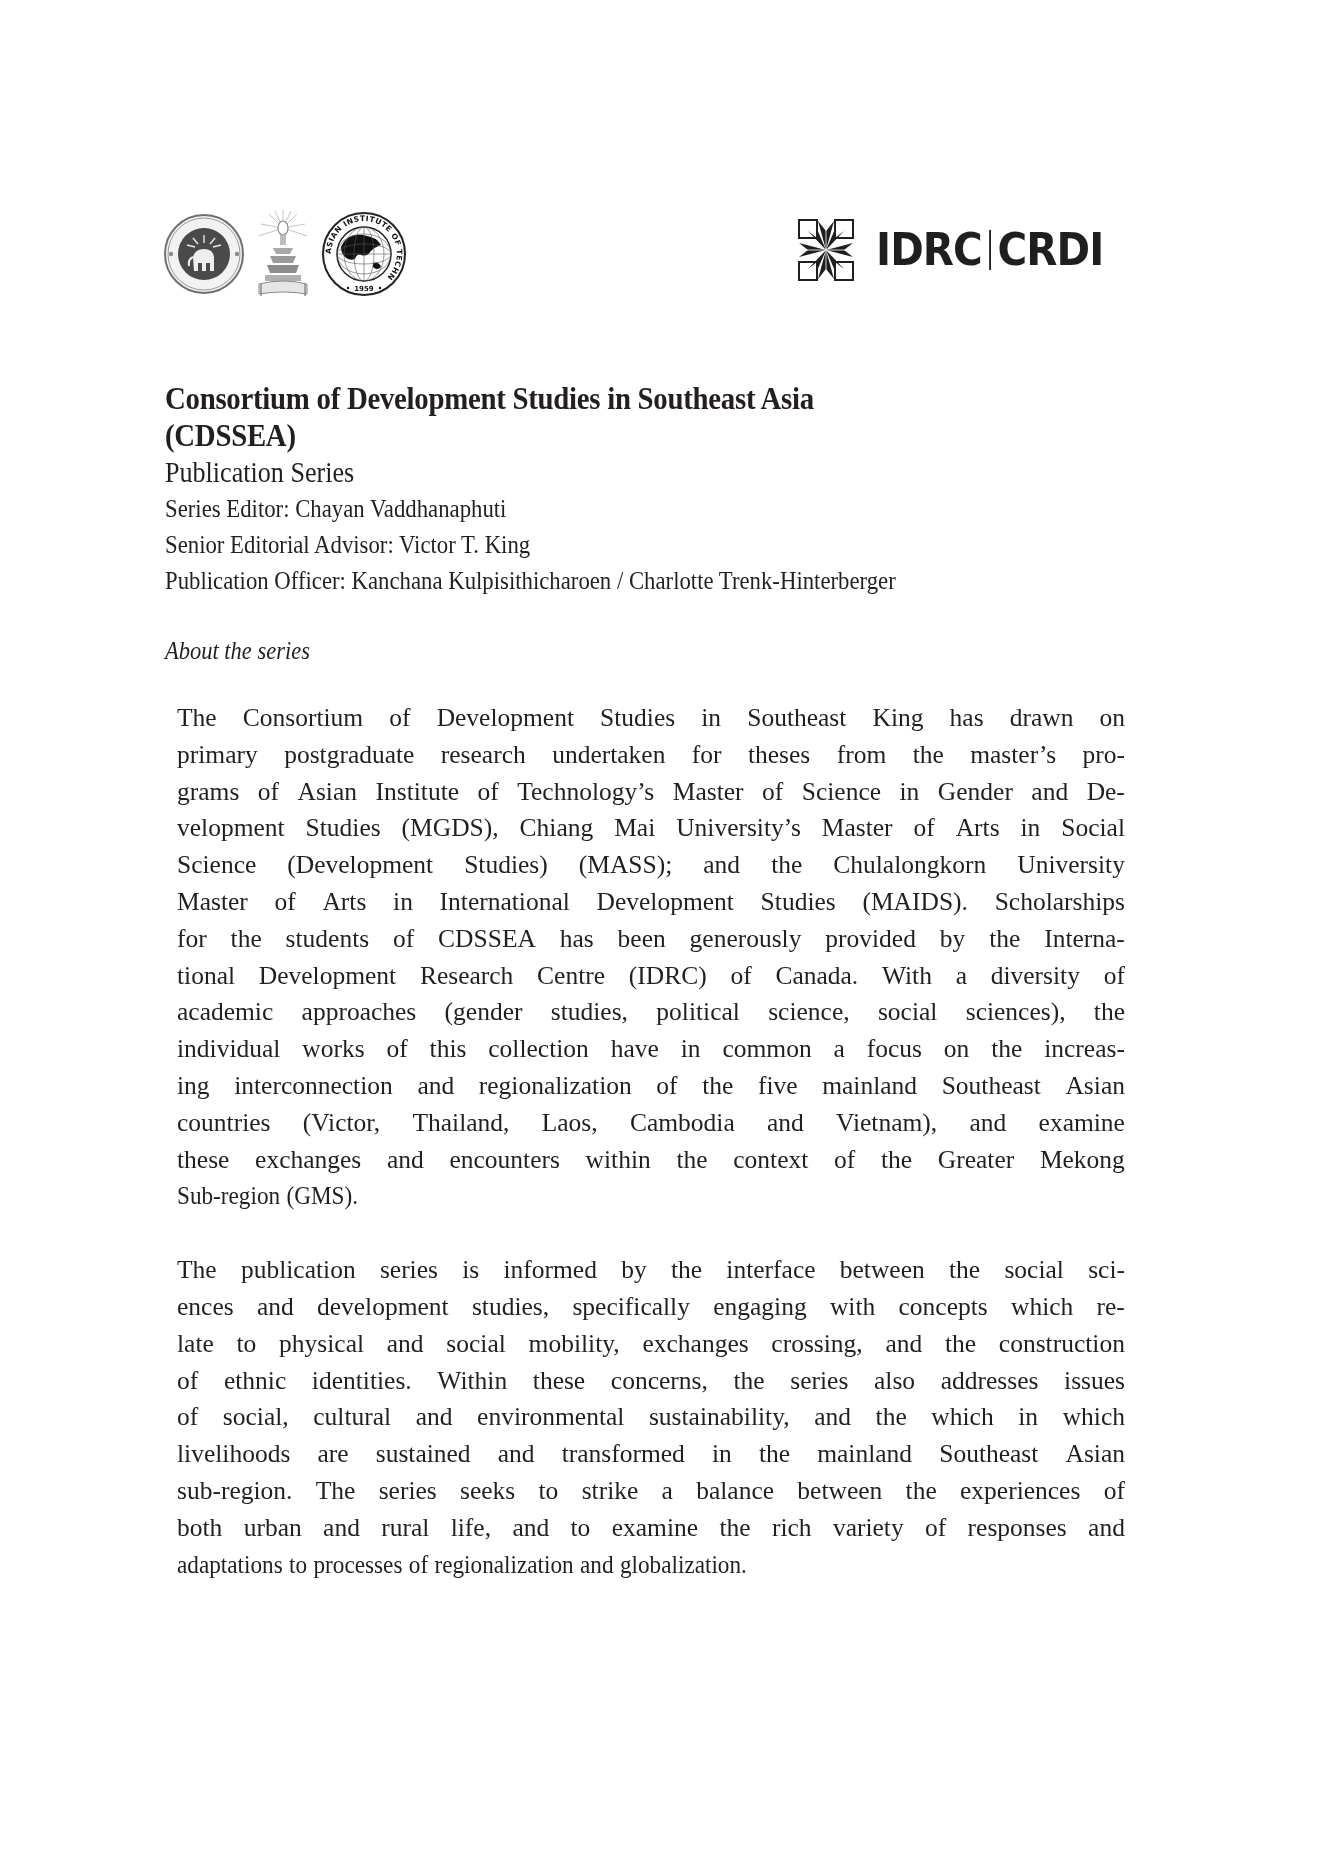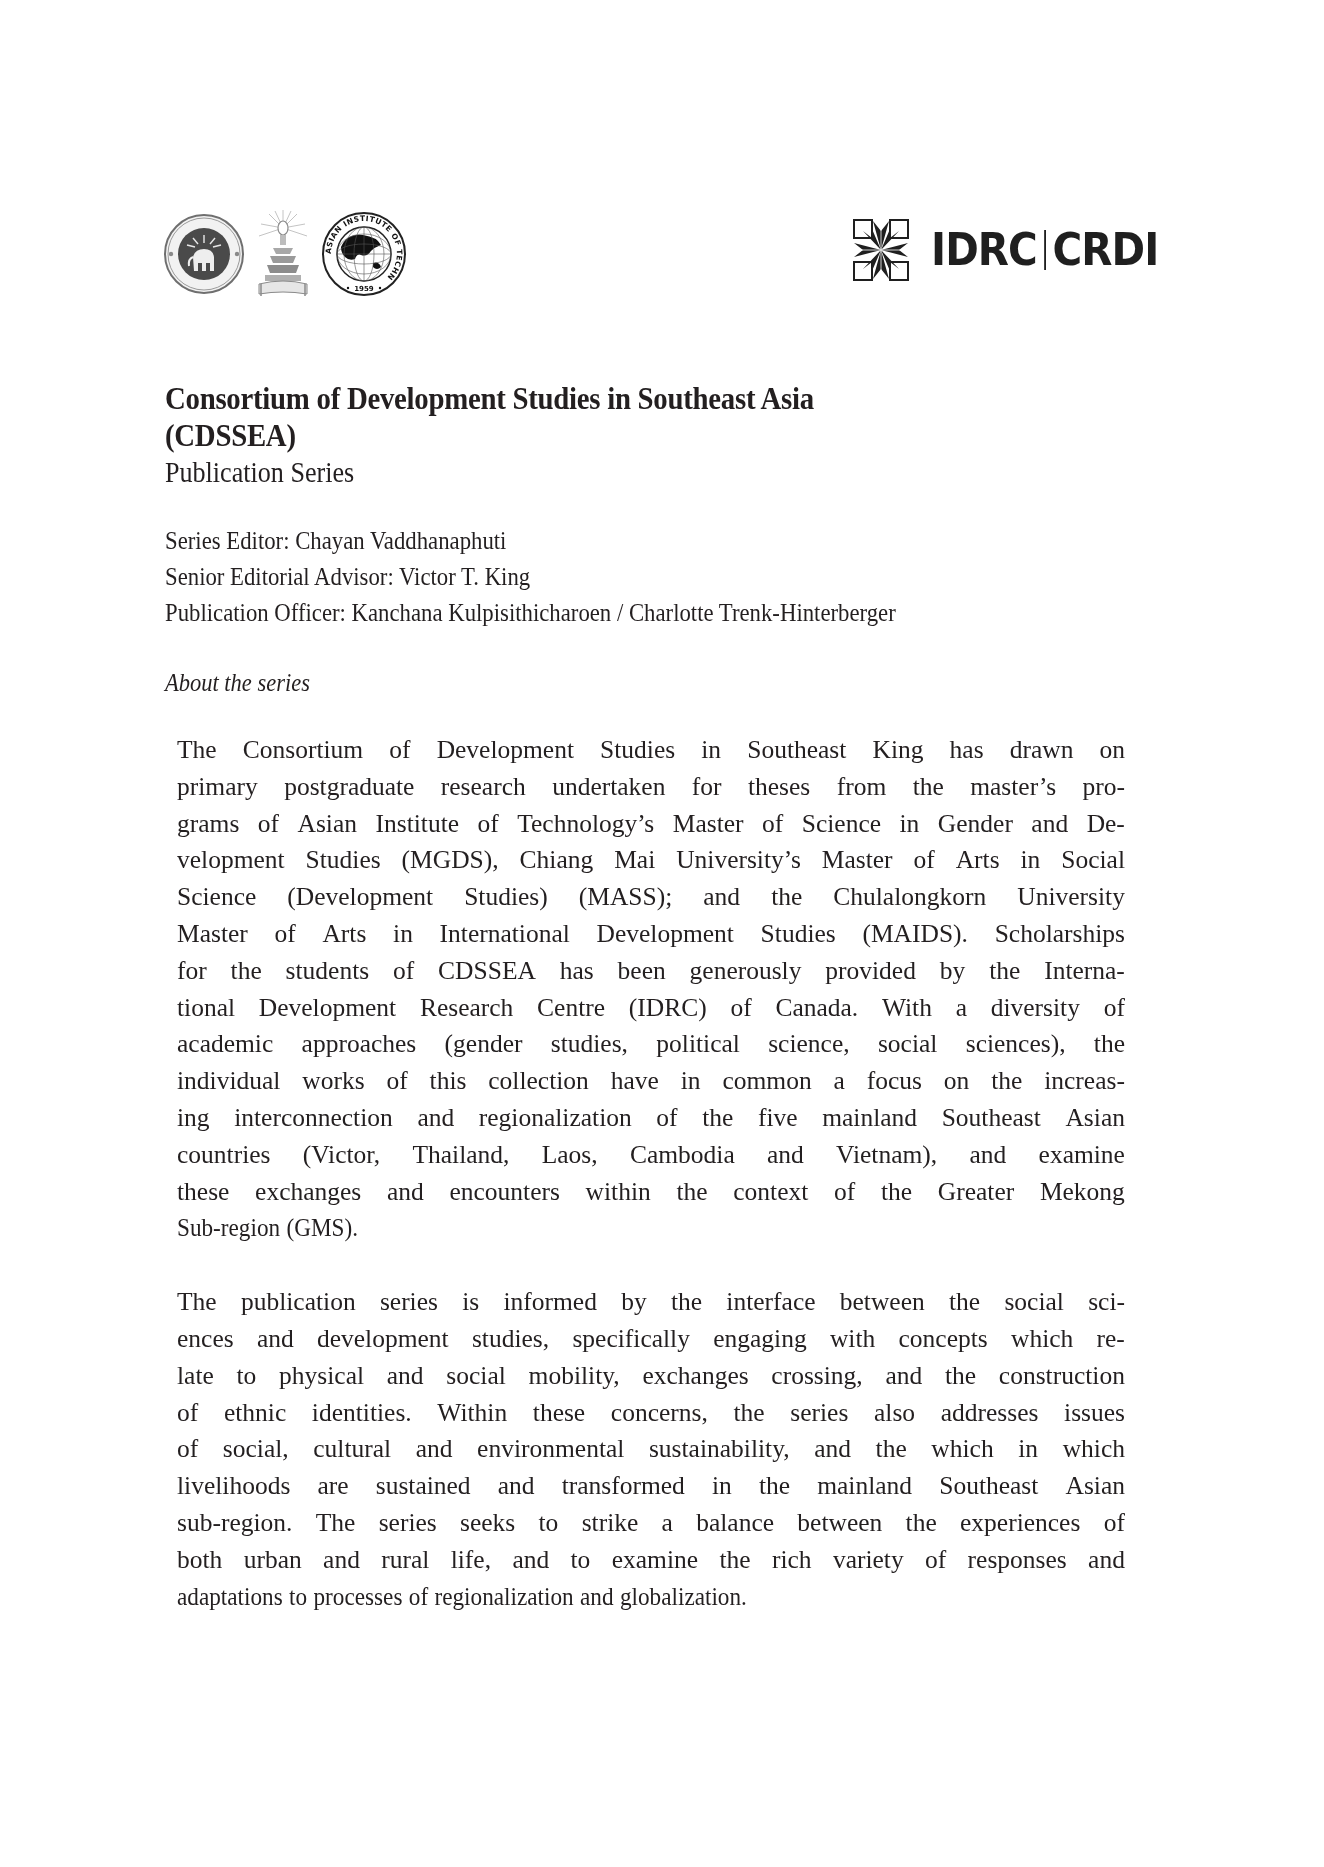--- a/index.html
+++ b/index.html
@@ -29,21 +29,21 @@
       height: 92px;
       display: flex;
       align-items: center;
       gap: 10px;
     }
     .logo-cmu, .logo-chula, .logo-ait {
       display: block;
     }
     .logos-right {
       position: absolute;
-      left: 853px;
+      left: 798px;
       top: 218px;
       height: 64px;
       display: flex;
       align-items: center;
       justify-content: center;
     }
     .idrc-mark { display:block; width: 56px; height: 62px; }
     .idrc-word {
       margin-left: 22px;
       font-family: "DejaVu Sans", "Liberation Sans", sans-serif;
@@ -83,21 +83,20 @@
       width: 107%;
     }
     .subtitle {
       margin: 0;
       font-size: 29px;
       line-height: 37px;
       transform: scaleX(0.90);
       transform-origin: left top;
     }
     .credits {
-      margin-top: 32px;
     }
     .credit-line {
       font-size: 25px;
       line-height: 36px;
       white-space: nowrap;
       transform: scaleX(0.91);
       transform-origin: left top;
     }
     .about-heading {
       margin-top: 34px;

